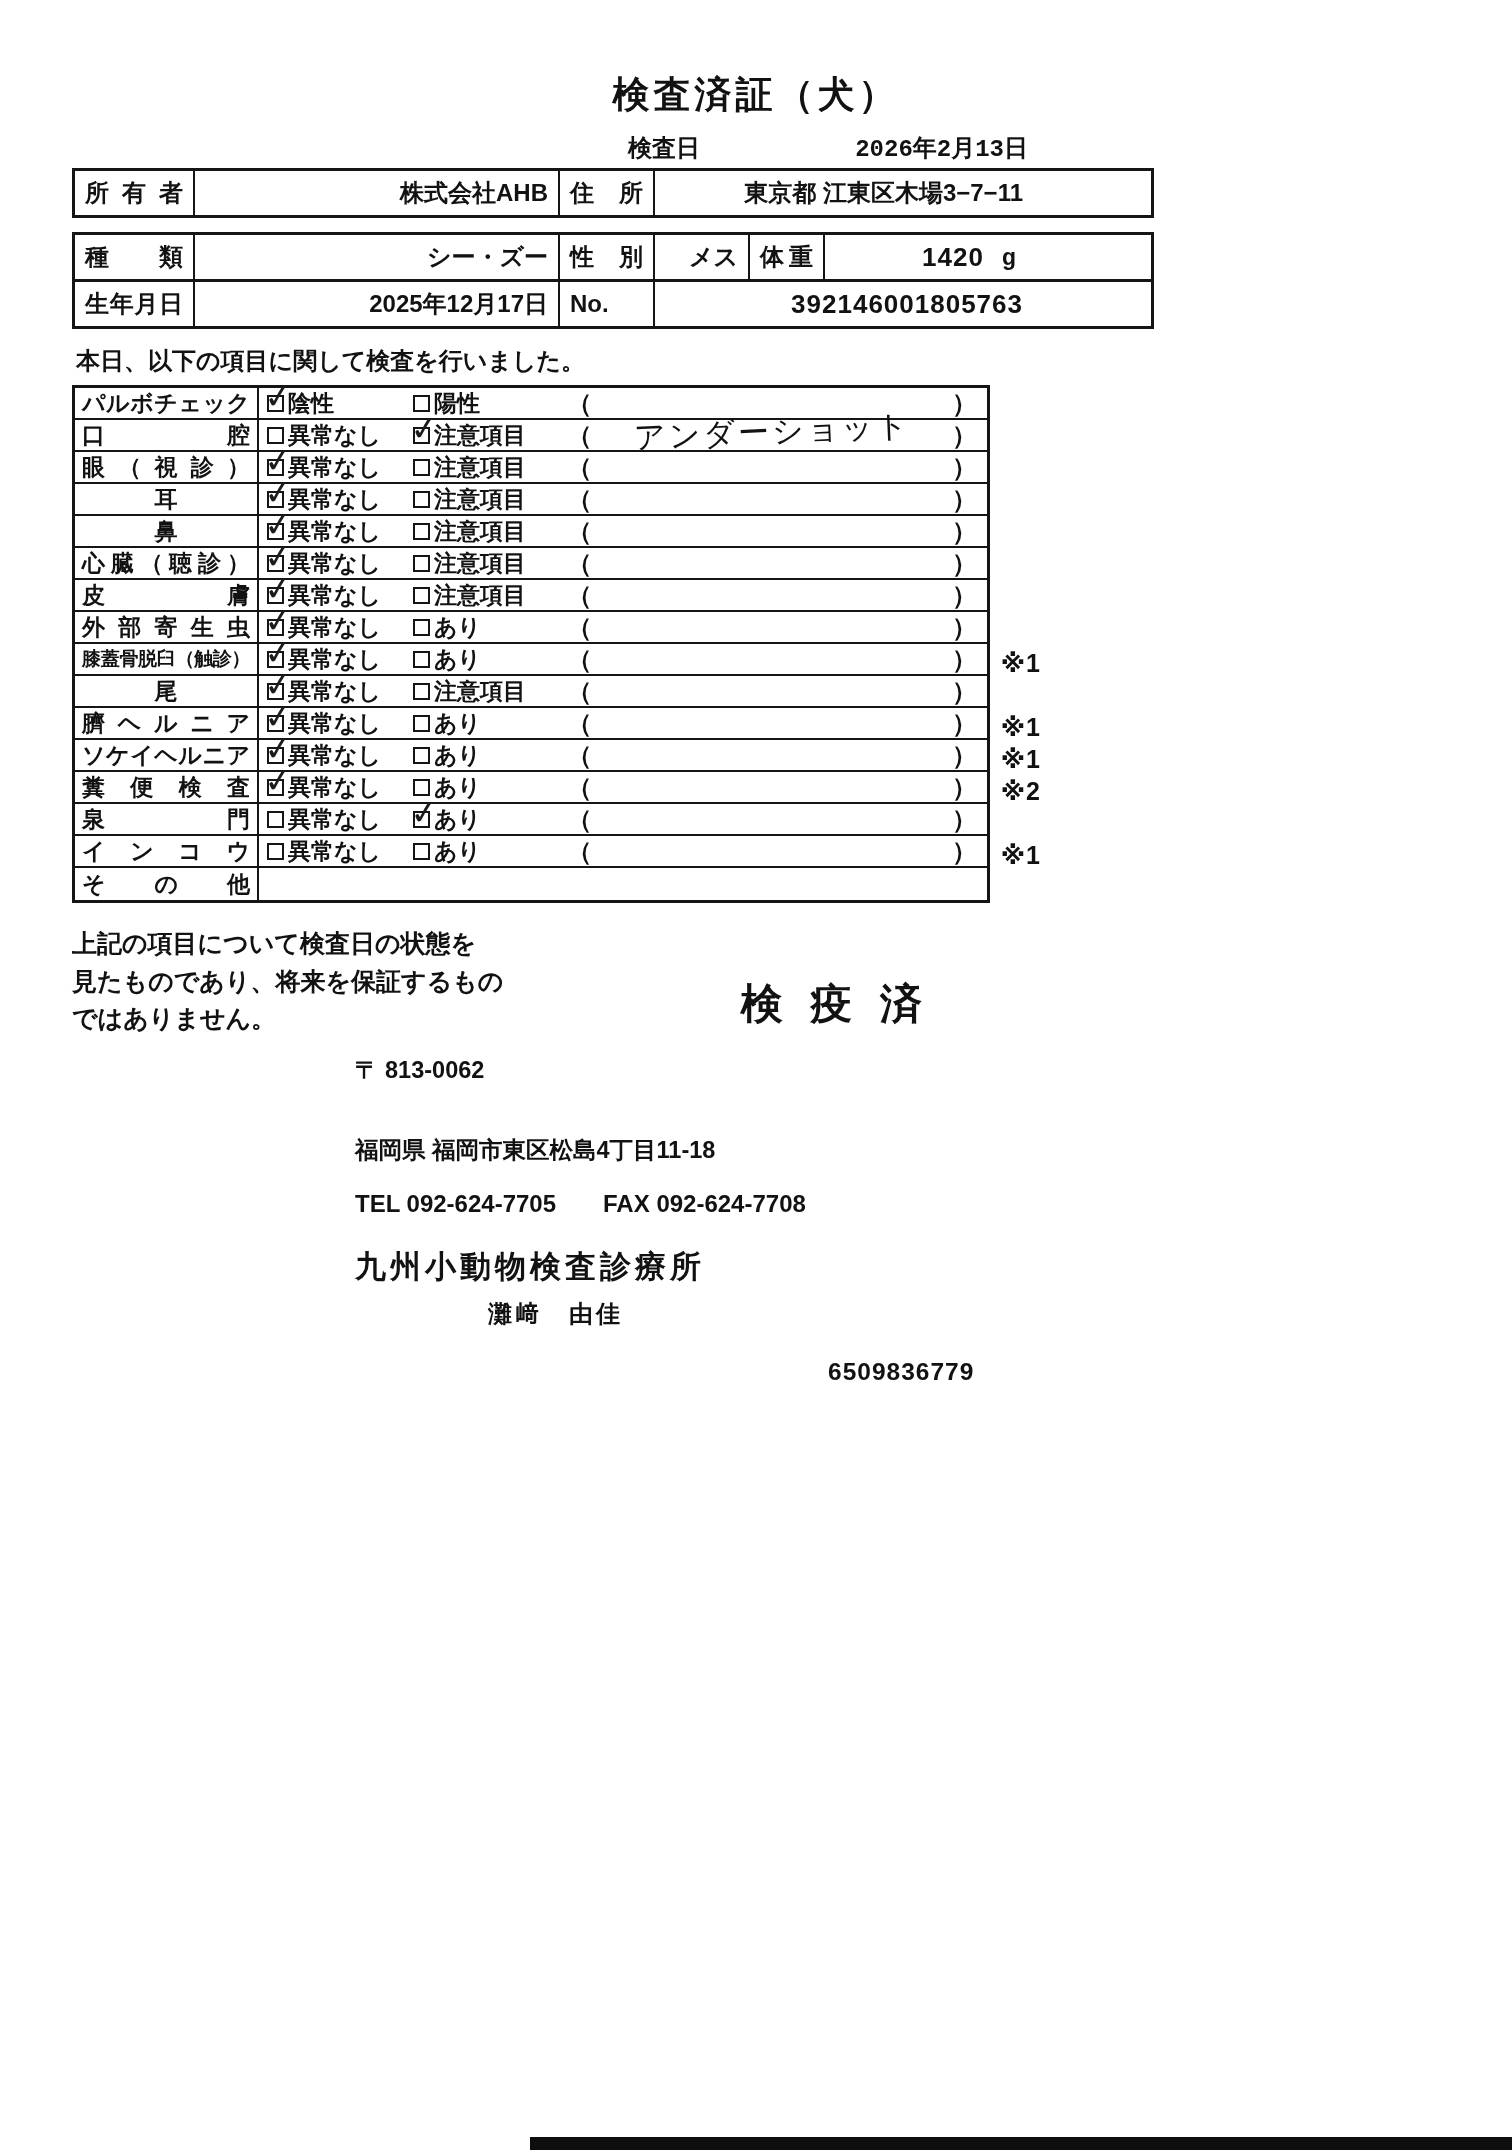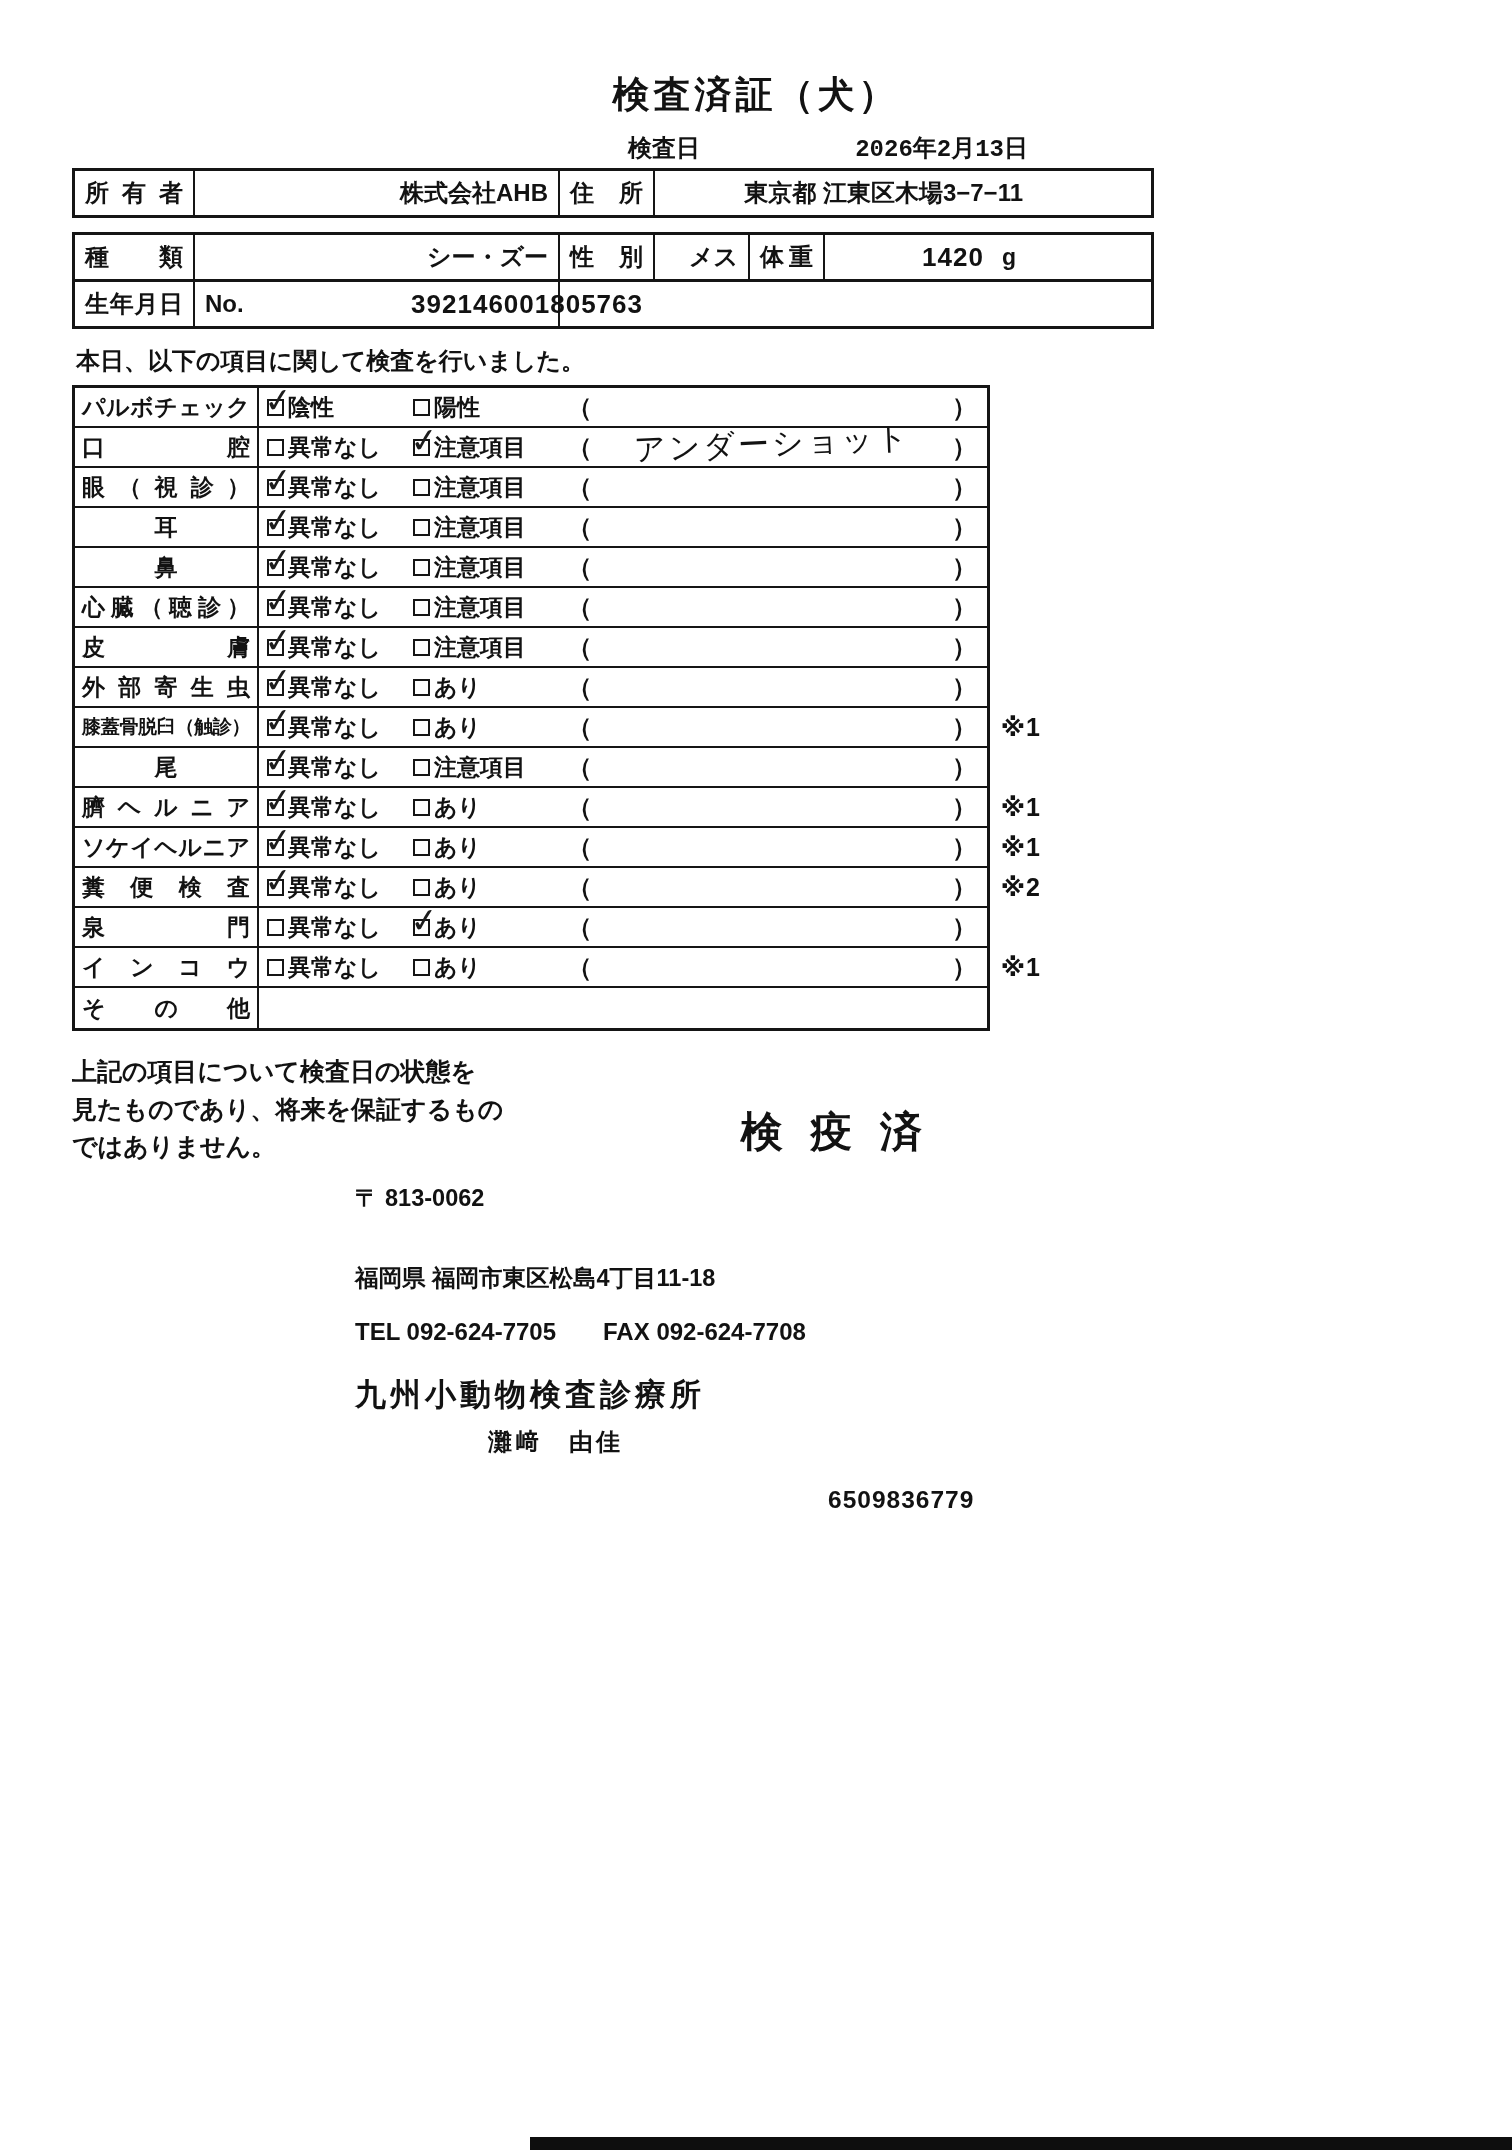--- a/index.html
+++ b/index.html
@@ -24,21 +24,21 @@
   .cell.bl { border-left:2px solid #151515;justify-content:flex-end; }
   .cell.lab > span { width:100%; text-align:justify; text-align-last:justify; }
   .cell.lab.nojust > span { text-align:left; text-align-last:left; }
   .cell.num { font-size:26px; letter-spacing:1px; }
   .cell.weight { justify-content:flex-end; padding-right:16px; }
   .cell.weight .w-unit { margin-left:18px; font-size:23px; }
 
   .intro { margin:16px 0 0 76px; font-size:24px; font-weight:700; }
 
   .checklist { width:918px; margin:8px 0 0 72px; border:3px solid #151515; }
-  .check-row { display:flex; height:40px; border-bottom:2px solid #151515; position:relative; align-items:stretch; }
+  .check-row { display:flex; height:32px; border-bottom:2px solid #151515; position:relative; align-items:stretch; }
   .check-row:last-child { border-bottom:none; }
   .cell-label { width:184px; border-right:2px solid #151515; display:flex; align-items:center; padding:0 7px; flex:none; }
   .jlabel { width:100%; font-size:23px; font-weight:600; white-space:nowrap; text-align:justify; text-align-last:justify; }
   .jlabel.single { text-align:center; text-align-last:center; }
   .jlabel.long { font-size:19px; letter-spacing:-0.5px; }
   .cell-body { flex:1; display:flex; align-items:center; padding-left:8px; }
   .opt { width:146px; display:flex; align-items:center; font-size:23px; font-weight:600; flex:none; }
   .opt.opt2 { width:152px; }
   .checkbox { width:17px; height:17px; border:2.5px solid #151515; margin-right:4px; position:relative; flex:none; background:#fff; }
   .checkbox.checked::after {
@@ -114,20 +114,23 @@
     <div class="cell bl weight num">
       <span>1420</span>
       <span class="w-unit">g</span>
     </div>
   </div>
 
   <div class="info-table t2b">
     <div class="cell lab">
         <span>生年月日</span>
       </div>
+    <div class="cell bl">
+        <span>2025年12月17日</span>
+      </div>
     <div class="cell lab bl nojust">
         <span>No.</span>
       </div>
     <div class="cell bl num">
         <span>392146001805763</span>
       </div>
   </div>
 
   <div class="intro">本日、以下の項目に関して検査を行いました。</div>
 

